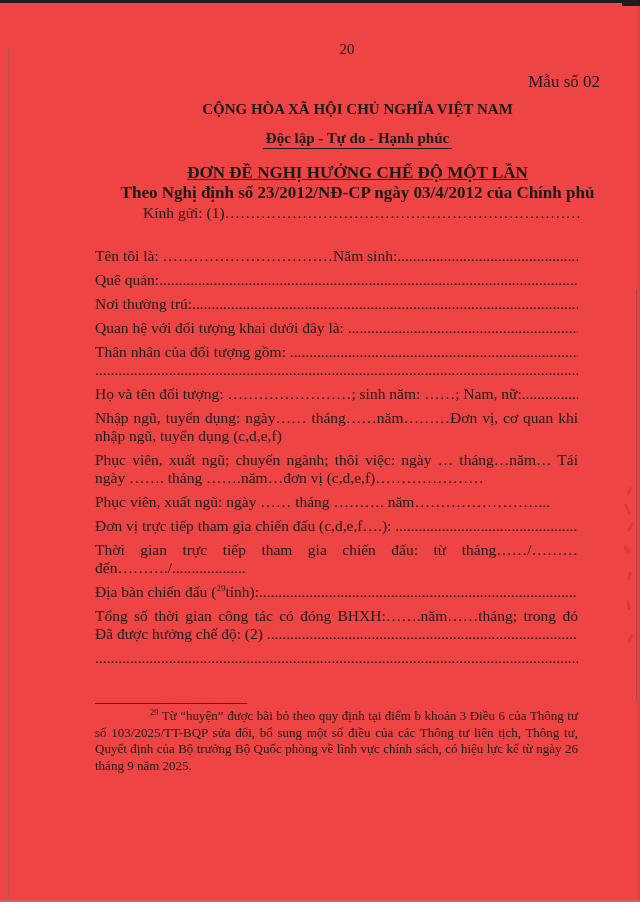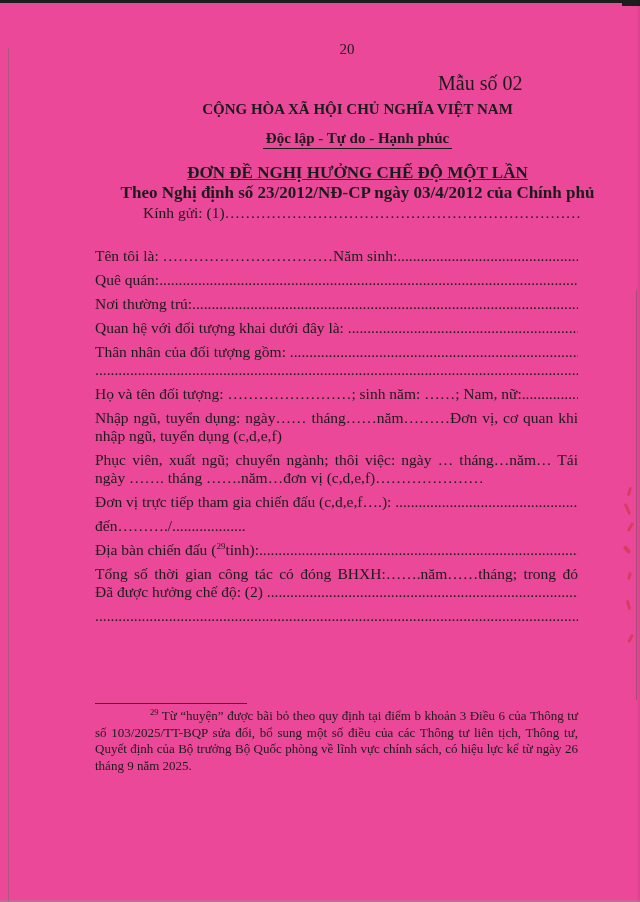--- a/index.html
+++ b/index.html
@@ -1,39 +1,39 @@
 <!DOCTYPE html>
 <html><head>
 <meta charset="utf-8">
 <style>
   html,body{margin:0;padding:0;background:#e8e8e6;}
   .page{
     position:relative; width:640px; height:902px; margin:0 auto;
-    background:#ec4899; overflow:hidden;
+    background:#ef4444; overflow:hidden;
     font-family:"Liberation Serif","DejaVu Serif",serif;
     color:#1b1b1b;
   }
   
   .top-edge{position:absolute;top:0;left:0;width:640px;height:3px;background:#1d1d1d;}
   .top-edge-right{position:absolute;top:0;right:0;width:18px;height:6px;background:#1d1d1d;}
   .left-edge{position:absolute;left:8px;top:48px;bottom:0;width:1px;background:rgba(110,105,98,.5);}
   .right-line{position:absolute;left:636px;top:290px;height:410px;width:1px;background:rgba(90,85,80,.45);}
   .right-shade{position:absolute;right:0;top:0;bottom:0;width:4px;background:linear-gradient(to right,rgba(0,0,0,0),rgba(0,0,0,.08));}
   .bottom-edge{position:absolute;bottom:0;left:0;right:0;height:2px;background:rgba(150,145,140,.45);}
   .red-marks span{position:absolute;background:rgba(204,51,51,.55);border-radius:2px;}
   .rm1{left:628px;top:487px;width:3px;height:9px;transform:rotate(18deg);}
   .rm2{left:626px;top:503px;width:3px;height:12px;transform:rotate(-25deg);}
   .rm3{left:629px;top:522px;width:3px;height:10px;transform:rotate(30deg);}
   .rm4{left:625px;top:545px;width:4px;height:9px;transform:rotate(-40deg);}
   .rm5{left:628px;top:572px;width:3px;height:8px;transform:rotate(15deg);}
   .rm6{left:627px;top:600px;width:3px;height:10px;transform:rotate(-15deg);}
   .rm7{left:629px;top:634px;width:3px;height:9px;transform:rotate(25deg);}
 
   .page-number{position:absolute;top:41px;left:127px;width:440px;text-align:center;font-size:15px;}
-  .form-code{position:absolute;top:72px;left:438px;width:162px;font-size:20px;}
+  .form-code{position:absolute;top:72px;left:438px;width:162px;text-align:right;font-size:17px;}
 
   .header{position:absolute;top:100px;left:100px;width:515px;text-align:center;}
   .country{font-weight:bold;font-size:15px;line-height:18px;}
   .motto{display:inline-block;font-weight:bold;font-size:15px;line-height:17px;margin-top:12px;
          border-bottom:1.5px solid #1b1b1b;padding:0 3px 1px;}
   .title{font-weight:bold;font-size:17px;line-height:19px;margin-top:14px;text-decoration:underline;}
   .subtitle{font-weight:bold;font-size:17px;line-height:17px;margin-top:2px;}
 
   .salutation{position:absolute;top:204px;left:143px;width:438px;font-size:15.5px;
               white-space:nowrap;overflow:hidden;}
@@ -87,21 +87,23 @@
     <div class="row pb">Quê quán:.............................................................................................................................................</div>
     <div class="row pb">Nơi thường trú:.............................................................................................................................................</div>
     <div class="row pb">Quan hệ với đối tượng khai dưới đây là: ..............................................................................................</div>
     <div class="row">Thân nhân của đối tượng gồm: .....................................................................................................................</div>
     <div class="row pb">............................................................................................................................................................................................</div>
     <div class="row pb">Họ và tên đối tượng: ……………………; sinh năm: ……; Nam, nữ:.........................</div>
     <div class="row stretch">Nhập ngũ, tuyển dụng: ngày…… tháng……năm………Đơn vị, cơ quan khi</div>
     <div class="row pb">nhập ngũ, tuyển dụng (c,d,e,f)</div>
     <div class="row stretch">Phục viên, xuất ngũ; chuyển ngành; thôi việc: ngày … tháng…năm… Tái ngũ:</div>
     <div class="row pb">ngày ……. tháng …….năm…đơn vị (c,d,e,f)…………………</div>
+    <div class="row pb">Phục viên, xuất ngũ: ngày …… tháng ………. năm……………………...</div>
     <div class="row pb">Đơn vị trực tiếp tham gia chiến đấu (c,d,e,f….): ............................................................................</div>
+    <div class="row stretch">Thời gian trực tiếp tham gia chiến đấu: từ tháng……/………</div>
     <div class="row pb">đến………./...................</div>
     <div class="row pb">
       <span>Địa bàn chiến đấu (</span><sup class="fnref">29</sup><span>tỉnh):......................................................................................</span>
     </div>
     <div class="row stretch">Tổng số thời gian công tác có đóng BHXH:…….năm……tháng; trong đó thời</div>
     <div class="row pb">Đã được hưởng chế độ: (2) ...................................................................................................................</div>
     <div class="row">............................................................................................................................................................................................</div>
   </div>
 
   <div class="footnote">

